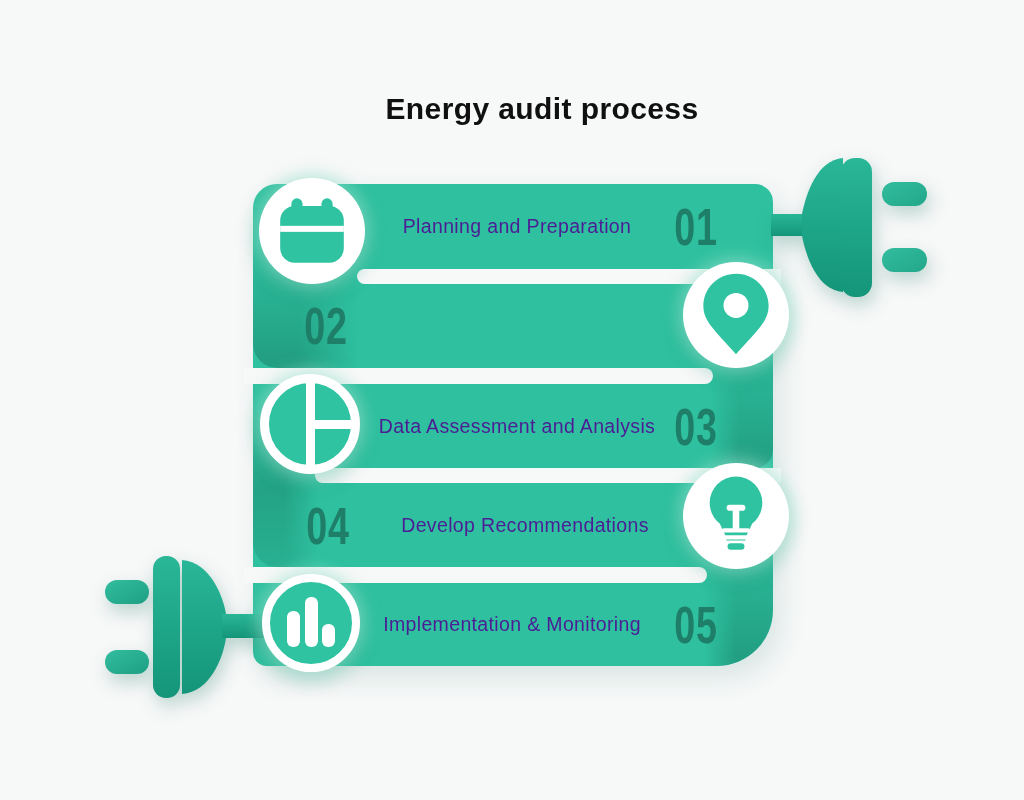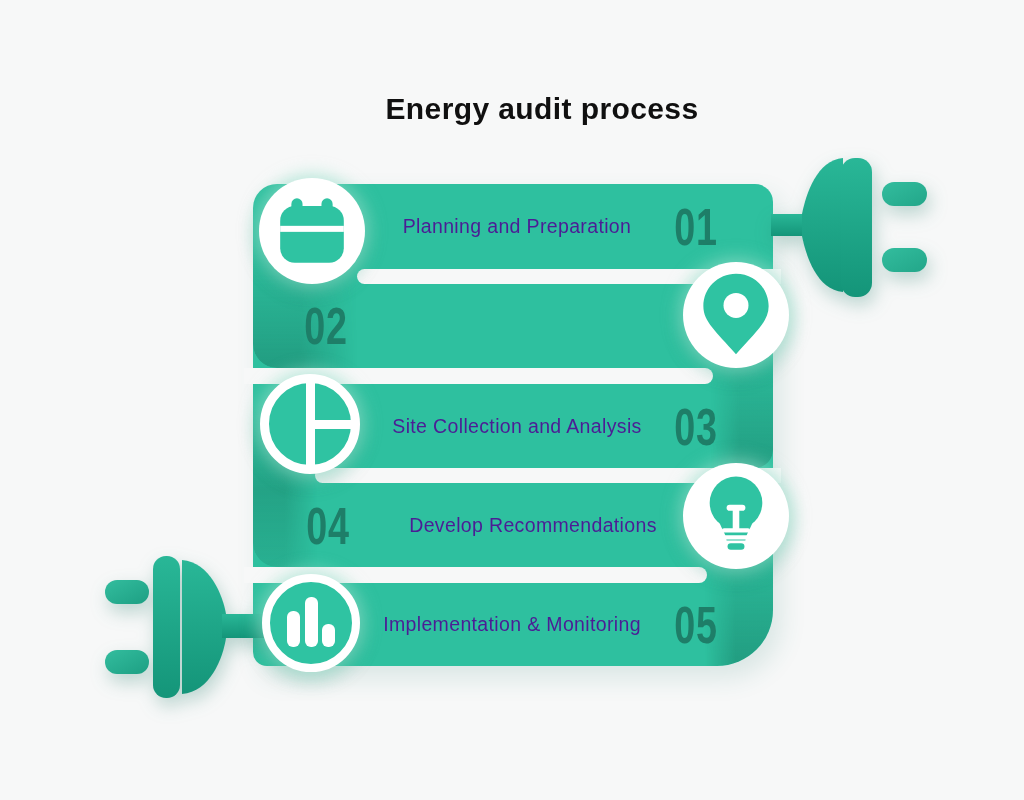--- a/index.html
+++ b/index.html
@@ -143,30 +143,30 @@
   </div>
 
   <div class="abs step-number" style="left:256px;top:326px">02</div>
   <div class="abs badge badge-white badge-pin">
     <svg width="96" height="96" viewBox="0 0 100 100">
       <path d="M50,7 C69,7 84,22 84,41 C84,57 71,67 50,91 C29,67 16,57 16,41 C16,22 31,7 50,7 Z" fill="#2fc3a2"></path>
       <circle cx="50" cy="40" r="13" fill="#ffffff"></circle>
     </svg>
   </div>
 
-  <div class="abs step-label" style="left:297px;top:426px">Site Collection and Analysis</div>
+  <div class="abs step-label" style="left:297px;top:426px">Data Assessment and Analysis</div>
   <div class="abs step-number" style="left:626px;top:427px">03</div>
   <div class="abs badge badge-ring badge-pie">
     <div style="position:absolute;inset:0;">
       <div class="abs pie-line-v"></div>
       <div class="abs pie-line-h"></div>
     </div>
   </div>
 
-  <div class="abs step-label" style="left:313px;top:525px">Develop Recommendations</div>
+  <div class="abs step-label" style="left:305px;top:525px">Develop Recommendations</div>
   <div class="abs step-number" style="left:258px;top:526px">04</div>
   <div class="abs badge badge-white badge-bulb">
     <svg width="94" height="94" viewBox="0 0 100 100">
       <circle cx="50" cy="36" r="28" fill="#2fc3a2"></circle>
       <path d="M30,50 C34,64 39,68 40,76 L60,76 C61,68 66,64 70,50 Z" fill="#2fc3a2"></path>
       <rect x="41" y="79" width="18" height="7" rx="3.5" fill="#2fc3a2"></rect>
       <rect x="40" y="38" width="20" height="6.5" rx="3.25" fill="#ffffff"></rect>
       <rect x="46.5" y="40" width="7" height="24" fill="#ffffff"></rect>
       <rect x="35" y="63" width="30" height="4.5" rx="2.25" fill="#ffffff"></rect>
       <rect x="35" y="70.5" width="30" height="4.5" rx="2.25" fill="#ffffff"></rect>

